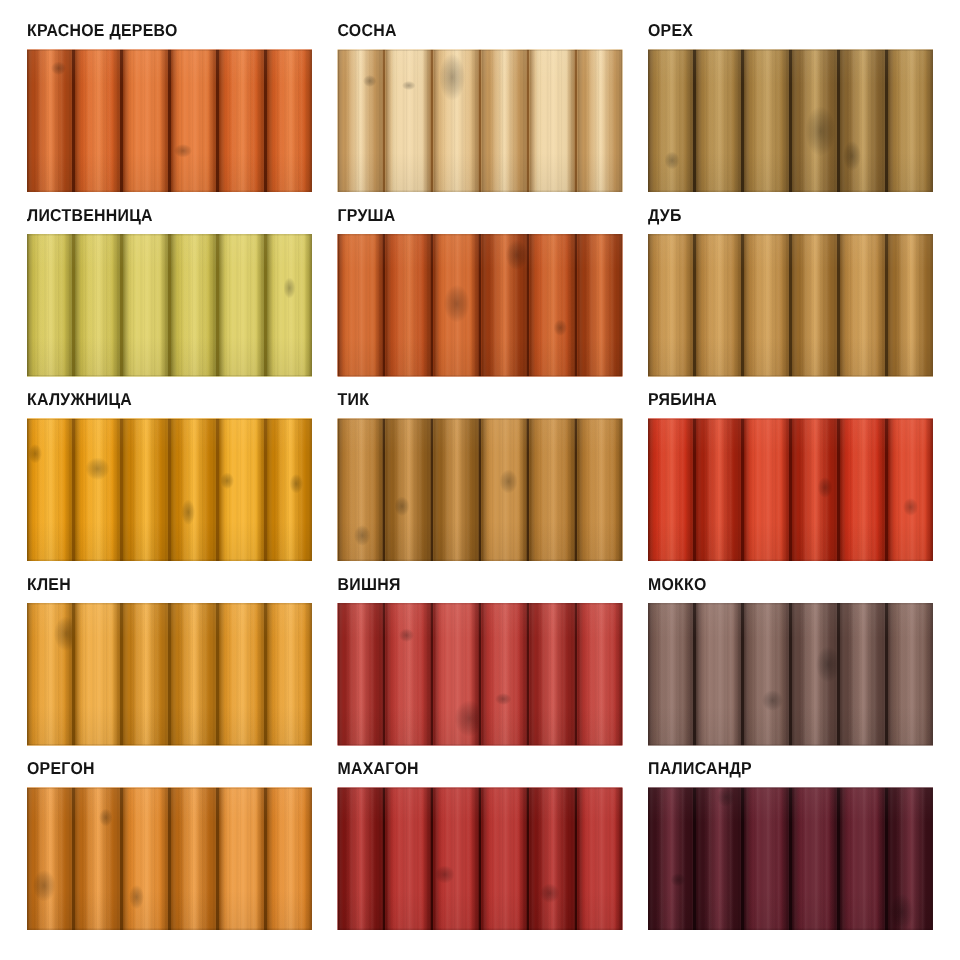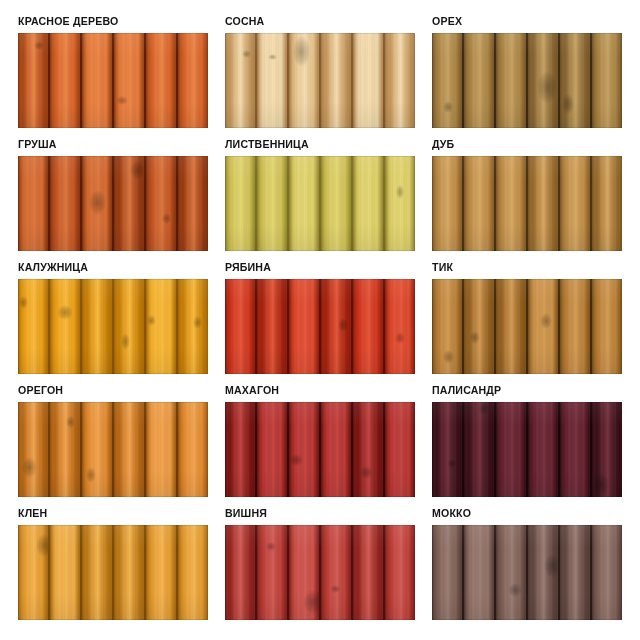--- a/index.html
+++ b/index.html
@@ -209,20 +209,54 @@
                 <div class="shade"></div>
               </div>
             </div>
             <div class="vshade"></div>
             <div class="edge"></div>
           </div>
         </div>
       </div>
       <div class="row">
         <div class="cell">
+          <div class="swatch-label">ЛИСТВЕННИЦА</div>
+          <div class="panel" style="background: rgb(211, 196, 83);">
+            <div class="planks">
+              <div class="plank" style="background: linear-gradient(90deg, rgb(176, 163, 58) 0%, rgb(211, 196, 83) 18%, rgb(224, 210, 104) 50%, rgb(211, 196, 83) 82%, rgb(176, 163, 58) 100%); border-right-color: rgb(125, 111, 28);">
+                <div class="grain"></div>
+                <div class="shade"></div>
+              </div>
+              <div class="plank" style="background: linear-gradient(90deg, rgb(176, 163, 58) 0%, rgb(211, 196, 83) 18%, rgb(224, 210, 104) 50%, rgb(211, 196, 83) 82%, rgb(176, 163, 58) 100%); border-right-color: rgb(125, 111, 28);">
+                <div class="grain"></div>
+                <div class="shade"></div>
+              </div>
+              <div class="plank" style="background: linear-gradient(90deg, rgb(176, 163, 58) 0%, rgb(224, 210, 104) 18%, rgb(224, 210, 104) 50%, rgb(224, 210, 104) 82%, rgb(176, 163, 58) 100%); border-right-color: rgb(125, 111, 28);">
+                <div class="grain"></div>
+                <div class="shade"></div>
+              </div>
+              <div class="plank" style="background: linear-gradient(90deg, rgb(176, 163, 58) 0%, rgb(211, 196, 83) 18%, rgb(224, 210, 104) 50%, rgb(211, 196, 83) 82%, rgb(176, 163, 58) 100%); border-right-color: rgb(125, 111, 28);">
+                <div class="grain"></div>
+                <div class="shade"></div>
+              </div>
+              <div class="plank" style="background: linear-gradient(90deg, rgb(176, 163, 58) 0%, rgb(224, 210, 104) 18%, rgb(224, 210, 104) 50%, rgb(224, 210, 104) 82%, rgb(176, 163, 58) 100%); border-right-color: rgb(125, 111, 28);">
+                <div class="grain"></div>
+                <div class="shade"></div>
+              </div>
+              <div class="plank" style="background: linear-gradient(90deg, rgb(176, 163, 58) 0%, rgb(224, 210, 104) 18%, rgb(224, 210, 104) 50%, rgb(224, 210, 104) 82%, rgb(176, 163, 58) 100%); border-right: none;">
+                <div class="grain"></div>
+                <div class="shade"></div>
+                <div class="knot" style="width: 8.62455px; height: 13.5224px; left: 35.5107%; top: 30.7713%;"></div>
+              </div>
+            </div>
+            <div class="vshade"></div>
+            <div class="edge"></div>
+          </div>
+        </div>
+        <div class="cell">
           <div class="swatch-label">ГРУША</div>
           <div class="panel" style="background: rgb(196, 82, 31);">
             <div class="planks">
               <div class="plank" style="background: linear-gradient(90deg, rgb(158, 60, 17) 0%, rgb(215, 106, 46) 18%, rgb(215, 106, 46) 50%, rgb(215, 106, 46) 82%, rgb(158, 60, 17) 100%); border-right-color: rgb(90, 28, 5);">
                 <div class="grain"></div>
                 <div class="shade"></div>
               </div>
               <div class="plank" style="background: linear-gradient(90deg, rgb(158, 60, 17) 0%, rgb(196, 82, 31) 18%, rgb(215, 106, 46) 50%, rgb(196, 82, 31) 82%, rgb(158, 60, 17) 100%); border-right-color: rgb(90, 28, 5);">
                 <div class="grain"></div>
                 <div class="shade"></div>
@@ -238,54 +272,20 @@
                 <div class="knot" style="width: 15.0312px; height: 20.339px; left: 53.1508%; top: 3.74028%;"></div>
               </div>
               <div class="plank" style="background: linear-gradient(90deg, rgb(158, 60, 17) 0%, rgb(196, 82, 31) 18%, rgb(215, 106, 46) 50%, rgb(196, 82, 31) 82%, rgb(158, 60, 17) 100%); border-right-color: rgb(90, 28, 5);">
                 <div class="grain"></div>
                 <div class="shade"></div>
                 <div class="knot" style="width: 8.54085px; height: 10.9181px; left: 53.4319%; top: 60.2946%;"></div>
               </div>
               <div class="plank" style="background: linear-gradient(90deg, rgb(158, 60, 17) 0%, rgb(158, 60, 17) 18%, rgb(215, 106, 46) 50%, rgb(158, 60, 17) 82%, rgb(158, 60, 17) 100%); border-right: none;">
                 <div class="grain"></div>
                 <div class="shade"></div>
-              </div>
-            </div>
-            <div class="vshade"></div>
-            <div class="edge"></div>
-          </div>
-        </div>
-        <div class="cell">
-          <div class="swatch-label">ЛИСТВЕННИЦА</div>
-          <div class="panel" style="background: rgb(211, 196, 83);">
-            <div class="planks">
-              <div class="plank" style="background: linear-gradient(90deg, rgb(176, 163, 58) 0%, rgb(211, 196, 83) 18%, rgb(224, 210, 104) 50%, rgb(211, 196, 83) 82%, rgb(176, 163, 58) 100%); border-right-color: rgb(125, 111, 28);">
-                <div class="grain"></div>
-                <div class="shade"></div>
-              </div>
-              <div class="plank" style="background: linear-gradient(90deg, rgb(176, 163, 58) 0%, rgb(211, 196, 83) 18%, rgb(224, 210, 104) 50%, rgb(211, 196, 83) 82%, rgb(176, 163, 58) 100%); border-right-color: rgb(125, 111, 28);">
-                <div class="grain"></div>
-                <div class="shade"></div>
-              </div>
-              <div class="plank" style="background: linear-gradient(90deg, rgb(176, 163, 58) 0%, rgb(224, 210, 104) 18%, rgb(224, 210, 104) 50%, rgb(224, 210, 104) 82%, rgb(176, 163, 58) 100%); border-right-color: rgb(125, 111, 28);">
-                <div class="grain"></div>
-                <div class="shade"></div>
-              </div>
-              <div class="plank" style="background: linear-gradient(90deg, rgb(176, 163, 58) 0%, rgb(211, 196, 83) 18%, rgb(224, 210, 104) 50%, rgb(211, 196, 83) 82%, rgb(176, 163, 58) 100%); border-right-color: rgb(125, 111, 28);">
-                <div class="grain"></div>
-                <div class="shade"></div>
-              </div>
-              <div class="plank" style="background: linear-gradient(90deg, rgb(176, 163, 58) 0%, rgb(224, 210, 104) 18%, rgb(224, 210, 104) 50%, rgb(224, 210, 104) 82%, rgb(176, 163, 58) 100%); border-right-color: rgb(125, 111, 28);">
-                <div class="grain"></div>
-                <div class="shade"></div>
-              </div>
-              <div class="plank" style="background: linear-gradient(90deg, rgb(176, 163, 58) 0%, rgb(224, 210, 104) 18%, rgb(224, 210, 104) 50%, rgb(224, 210, 104) 82%, rgb(176, 163, 58) 100%); border-right: none;">
-                <div class="grain"></div>
-                <div class="shade"></div>
-                <div class="knot" style="width: 8.62455px; height: 13.5224px; left: 35.5107%; top: 30.7713%;"></div>
               </div>
             </div>
             <div class="vshade"></div>
             <div class="edge"></div>
           </div>
         </div>
         <div class="cell c3">
           <div class="swatch-label">ДУБ</div>
           <div class="panel" style="background: rgb(189, 138, 67);">
             <div class="planks">
@@ -351,55 +351,20 @@
               <div class="plank" style="background: linear-gradient(90deg, rgb(204, 130, 5) 0%, rgb(204, 130, 5) 18%, rgb(247, 179, 44) 50%, rgb(204, 130, 5) 82%, rgb(204, 130, 5) 100%); border-right: none;">
                 <div class="grain"></div>
                 <div class="shade"></div>
                 <div class="knot" style="width: 8.09561px; height: 13.4572px; left: 51.5591%; top: 38.6812%;"></div>
               </div>
             </div>
             <div class="vshade"></div>
             <div class="edge"></div>
           </div>
         </div>
-        <div class="cell">
-          <div class="swatch-label">РЯБИНА</div>
-          <div class="panel" style="background: rgb(210, 49, 25);">
-            <div class="planks">
-              <div class="plank" style="background: linear-gradient(90deg, rgb(169, 34, 13) 0%, rgb(210, 49, 25) 18%, rgb(224, 71, 42) 50%, rgb(210, 49, 25) 82%, rgb(169, 34, 13) 100%); border-right-color: rgb(94, 14, 3);">
-                <div class="grain"></div>
-                <div class="shade"></div>
-              </div>
-              <div class="plank" style="background: linear-gradient(90deg, rgb(169, 34, 13) 0%, rgb(169, 34, 13) 18%, rgb(224, 71, 42) 50%, rgb(169, 34, 13) 82%, rgb(169, 34, 13) 100%); border-right-color: rgb(94, 14, 3);">
-                <div class="grain"></div>
-                <div class="shade"></div>
-              </div>
-              <div class="plank" style="background: linear-gradient(90deg, rgb(169, 34, 13) 0%, rgb(224, 71, 42) 18%, rgb(224, 71, 42) 50%, rgb(224, 71, 42) 82%, rgb(169, 34, 13) 100%); border-right-color: rgb(94, 14, 3);">
-                <div class="grain"></div>
-                <div class="shade"></div>
-              </div>
-              <div class="plank" style="background: linear-gradient(90deg, rgb(169, 34, 13) 0%, rgb(169, 34, 13) 18%, rgb(224, 71, 42) 50%, rgb(169, 34, 13) 82%, rgb(169, 34, 13) 100%); border-right-color: rgb(94, 14, 3);">
-                <div class="grain"></div>
-                <div class="shade"></div>
-                <div class="knot" style="width: 10.2152px; height: 13.6044px; left: 57.6264%; top: 41.0077%;"></div>
-              </div>
-              <div class="plank" style="background: linear-gradient(90deg, rgb(169, 34, 13) 0%, rgb(210, 49, 25) 18%, rgb(224, 71, 42) 50%, rgb(210, 49, 25) 82%, rgb(169, 34, 13) 100%); border-right-color: rgb(94, 14, 3);">
-                <div class="grain"></div>
-                <div class="shade"></div>
-              </div>
-              <div class="plank" style="background: linear-gradient(90deg, rgb(169, 34, 13) 0%, rgb(224, 71, 42) 18%, rgb(224, 71, 42) 50%, rgb(224, 71, 42) 82%, rgb(169, 34, 13) 100%); border-right: none;">
-                <div class="grain"></div>
-                <div class="shade"></div>
-                <div class="knot" style="width: 9.47877px; height: 12.123px; left: 34.368%; top: 56.0279%;"></div>
-              </div>
-            </div>
-            <div class="vshade"></div>
-            <div class="edge"></div>
-          </div>
-        </div>
         <div class="cell c3">
           <div class="swatch-label">ТИК</div>
           <div class="panel" style="background: rgb(185, 126, 52);">
             <div class="planks">
               <div class="plank" style="background: linear-gradient(90deg, rgb(150, 98, 31) 0%, rgb(185, 126, 52) 18%, rgb(205, 146, 70) 50%, rgb(185, 126, 52) 82%, rgb(150, 98, 31) 100%); border-right-color: rgb(69, 41, 12);">
                 <div class="grain"></div>
                 <div class="shade"></div>
                 <div class="knot" style="width: 10.9476px; height: 14.1428px; left: 35.7244%; top: 74.982%;"></div>
               </div>
               <div class="plank" style="background: linear-gradient(90deg, rgb(150, 98, 31) 0%, rgb(150, 98, 31) 18%, rgb(205, 146, 70) 50%, rgb(150, 98, 31) 82%, rgb(150, 98, 31) 100%); border-right-color: rgb(69, 41, 12);">
@@ -422,20 +387,162 @@
               </div>
               <div class="plank" style="background: linear-gradient(90deg, rgb(150, 98, 31) 0%, rgb(185, 126, 52) 18%, rgb(205, 146, 70) 50%, rgb(185, 126, 52) 82%, rgb(150, 98, 31) 100%); border-right: none;">
                 <div class="grain"></div>
                 <div class="shade"></div>
               </div>
             </div>
             <div class="vshade"></div>
             <div class="edge"></div>
           </div>
         </div>
+        <div class="cell">
+          <div class="swatch-label">РЯБИНА</div>
+          <div class="panel" style="background: rgb(210, 49, 25);">
+            <div class="planks">
+              <div class="plank" style="background: linear-gradient(90deg, rgb(169, 34, 13) 0%, rgb(210, 49, 25) 18%, rgb(224, 71, 42) 50%, rgb(210, 49, 25) 82%, rgb(169, 34, 13) 100%); border-right-color: rgb(94, 14, 3);">
+                <div class="grain"></div>
+                <div class="shade"></div>
+              </div>
+              <div class="plank" style="background: linear-gradient(90deg, rgb(169, 34, 13) 0%, rgb(169, 34, 13) 18%, rgb(224, 71, 42) 50%, rgb(169, 34, 13) 82%, rgb(169, 34, 13) 100%); border-right-color: rgb(94, 14, 3);">
+                <div class="grain"></div>
+                <div class="shade"></div>
+              </div>
+              <div class="plank" style="background: linear-gradient(90deg, rgb(169, 34, 13) 0%, rgb(224, 71, 42) 18%, rgb(224, 71, 42) 50%, rgb(224, 71, 42) 82%, rgb(169, 34, 13) 100%); border-right-color: rgb(94, 14, 3);">
+                <div class="grain"></div>
+                <div class="shade"></div>
+              </div>
+              <div class="plank" style="background: linear-gradient(90deg, rgb(169, 34, 13) 0%, rgb(169, 34, 13) 18%, rgb(224, 71, 42) 50%, rgb(169, 34, 13) 82%, rgb(169, 34, 13) 100%); border-right-color: rgb(94, 14, 3);">
+                <div class="grain"></div>
+                <div class="shade"></div>
+                <div class="knot" style="width: 10.2152px; height: 13.6044px; left: 57.6264%; top: 41.0077%;"></div>
+              </div>
+              <div class="plank" style="background: linear-gradient(90deg, rgb(169, 34, 13) 0%, rgb(210, 49, 25) 18%, rgb(224, 71, 42) 50%, rgb(210, 49, 25) 82%, rgb(169, 34, 13) 100%); border-right-color: rgb(94, 14, 3);">
+                <div class="grain"></div>
+                <div class="shade"></div>
+              </div>
+              <div class="plank" style="background: linear-gradient(90deg, rgb(169, 34, 13) 0%, rgb(224, 71, 42) 18%, rgb(224, 71, 42) 50%, rgb(224, 71, 42) 82%, rgb(169, 34, 13) 100%); border-right: none;">
+                <div class="grain"></div>
+                <div class="shade"></div>
+                <div class="knot" style="width: 9.47877px; height: 12.123px; left: 34.368%; top: 56.0279%;"></div>
+              </div>
+            </div>
+            <div class="vshade"></div>
+            <div class="edge"></div>
+          </div>
+        </div>
+      </div>
+      <div class="row">
+        <div class="cell">
+          <div class="swatch-label">КЛЕН</div>
+          <div class="panel" style="background: rgb(229, 154, 42);">
+            <div class="planks">
+              <div class="plank" style="background: linear-gradient(90deg, rgb(194, 124, 20) 0%, rgb(229, 154, 42) 18%, rgb(242, 174, 68) 50%, rgb(229, 154, 42) 82%, rgb(194, 124, 20) 100%); border-right-color: rgb(125, 77, 6);">
+                <div class="grain"></div>
+                <div class="shade"></div>
+                <div class="knot" style="width: 16.4745px; height: 23.5397px; left: 58.7817%; top: 8.95584%;"></div>
+              </div>
+              <div class="plank" style="background: linear-gradient(90deg, rgb(194, 124, 20) 0%, rgb(242, 174, 68) 18%, rgb(242, 174, 68) 50%, rgb(242, 174, 68) 82%, rgb(194, 124, 20) 100%); border-right-color: rgb(125, 77, 6);">
+                <div class="grain"></div>
+                <div class="shade"></div>
+              </div>
+              <div class="plank" style="background: linear-gradient(90deg, rgb(194, 124, 20) 0%, rgb(194, 124, 20) 18%, rgb(242, 174, 68) 50%, rgb(194, 124, 20) 82%, rgb(194, 124, 20) 100%); border-right-color: rgb(125, 77, 6);">
+                <div class="grain"></div>
+                <div class="shade"></div>
+              </div>
+              <div class="plank" style="background: linear-gradient(90deg, rgb(194, 124, 20) 0%, rgb(194, 124, 20) 18%, rgb(242, 174, 68) 50%, rgb(194, 124, 20) 82%, rgb(194, 124, 20) 100%); border-right-color: rgb(125, 77, 6);">
+                <div class="grain"></div>
+                <div class="shade"></div>
+              </div>
+              <div class="plank" style="background: linear-gradient(90deg, rgb(194, 124, 20) 0%, rgb(229, 154, 42) 18%, rgb(242, 174, 68) 50%, rgb(229, 154, 42) 82%, rgb(194, 124, 20) 100%); border-right-color: rgb(125, 77, 6);">
+                <div class="grain"></div>
+                <div class="shade"></div>
+              </div>
+              <div class="plank" style="background: linear-gradient(90deg, rgb(194, 124, 20) 0%, rgb(229, 154, 42) 18%, rgb(242, 174, 68) 50%, rgb(229, 154, 42) 82%, rgb(194, 124, 20) 100%); border-right: none;">
+                <div class="grain"></div>
+                <div class="shade"></div>
+              </div>
+            </div>
+            <div class="vshade"></div>
+            <div class="edge"></div>
+          </div>
+        </div>
+        <div class="cell">
+          <div class="swatch-label">ВИШНЯ</div>
+          <div class="panel" style="background: rgb(189, 58, 52);">
+            <div class="planks">
+              <div class="plank" style="background: linear-gradient(90deg, rgb(152, 36, 31) 0%, rgb(152, 36, 31) 18%, rgb(205, 78, 70) 50%, rgb(152, 36, 31) 82%, rgb(152, 36, 31) 100%); border-right-color: rgb(78, 15, 12);">
+                <div class="grain"></div>
+                <div class="shade"></div>
+              </div>
+              <div class="plank" style="background: linear-gradient(90deg, rgb(152, 36, 31) 0%, rgb(189, 58, 52) 18%, rgb(205, 78, 70) 50%, rgb(189, 58, 52) 82%, rgb(152, 36, 31) 100%); border-right-color: rgb(78, 15, 12);">
+                <div class="grain"></div>
+                <div class="shade"></div>
+                <div class="knot" style="width: 9.51585px; height: 8.56001px; left: 31.4795%; top: 17.9135%;"></div>
+              </div>
+              <div class="plank" style="background: linear-gradient(90deg, rgb(152, 36, 31) 0%, rgb(205, 78, 70) 18%, rgb(205, 78, 70) 50%, rgb(205, 78, 70) 82%, rgb(152, 36, 31) 100%); border-right-color: rgb(78, 15, 12);">
+                <div class="grain"></div>
+                <div class="shade"></div>
+                <div class="knot" style="width: 19.546px; height: 24.1286px; left: 47.5074%; top: 68.6859%;"></div>
+              </div>
+              <div class="plank" style="background: linear-gradient(90deg, rgb(152, 36, 31) 0%, rgb(189, 58, 52) 18%, rgb(205, 78, 70) 50%, rgb(189, 58, 52) 82%, rgb(152, 36, 31) 100%); border-right-color: rgb(78, 15, 12);">
+                <div class="grain"></div>
+                <div class="shade"></div>
+                <div class="knot" style="width: 11.3834px; height: 8.39607px; left: 28.5922%; top: 62.8855%;"></div>
+              </div>
+              <div class="plank" style="background: linear-gradient(90deg, rgb(152, 36, 31) 0%, rgb(152, 36, 31) 18%, rgb(205, 78, 70) 50%, rgb(152, 36, 31) 82%, rgb(152, 36, 31) 100%); border-right-color: rgb(78, 15, 12);">
+                <div class="grain"></div>
+                <div class="shade"></div>
+              </div>
+              <div class="plank" style="background: linear-gradient(90deg, rgb(152, 36, 31) 0%, rgb(189, 58, 52) 18%, rgb(205, 78, 70) 50%, rgb(189, 58, 52) 82%, rgb(152, 36, 31) 100%); border-right: none;">
+                <div class="grain"></div>
+                <div class="shade"></div>
+              </div>
+            </div>
+            <div class="vshade"></div>
+            <div class="edge"></div>
+          </div>
+        </div>
+        <div class="cell c3">
+          <div class="swatch-label">МОККО</div>
+          <div class="panel" style="background: rgb(126, 95, 85);">
+            <div class="planks">
+              <div class="plank" style="background: linear-gradient(90deg, rgb(99, 71, 64) 0%, rgb(126, 95, 85) 18%, rgb(146, 113, 103) 50%, rgb(126, 95, 85) 82%, rgb(99, 71, 64) 100%); border-right-color: rgb(42, 27, 23);">
+                <div class="grain"></div>
+                <div class="shade"></div>
+              </div>
+              <div class="plank" style="background: linear-gradient(90deg, rgb(99, 71, 64) 0%, rgb(146, 113, 103) 18%, rgb(146, 113, 103) 50%, rgb(146, 113, 103) 82%, rgb(99, 71, 64) 100%); border-right-color: rgb(42, 27, 23);">
+                <div class="grain"></div>
+                <div class="shade"></div>
+              </div>
+              <div class="plank" style="background: linear-gradient(90deg, rgb(99, 71, 64) 0%, rgb(126, 95, 85) 18%, rgb(146, 113, 103) 50%, rgb(126, 95, 85) 82%, rgb(99, 71, 64) 100%); border-right-color: rgb(42, 27, 23);">
+                <div class="grain"></div>
+                <div class="shade"></div>
+                <div class="knot" style="width: 13.9291px; height: 13.9713px; left: 39.3263%; top: 61.2463%;"></div>
+              </div>
+              <div class="plank" style="background: linear-gradient(90deg, rgb(99, 71, 64) 0%, rgb(99, 71, 64) 18%, rgb(146, 113, 103) 50%, rgb(99, 71, 64) 82%, rgb(99, 71, 64) 100%); border-right-color: rgb(42, 27, 23);">
+                <div class="grain"></div>
+                <div class="shade"></div>
+                <div class="knot" style="width: 16.4812px; height: 24.0769px; left: 53.254%; top: 30.0867%;"></div>
+              </div>
+              <div class="plank" style="background: linear-gradient(90deg, rgb(99, 71, 64) 0%, rgb(99, 71, 64) 18%, rgb(146, 113, 103) 50%, rgb(99, 71, 64) 82%, rgb(99, 71, 64) 100%); border-right-color: rgb(42, 27, 23);">
+                <div class="grain"></div>
+                <div class="shade"></div>
+              </div>
+              <div class="plank" style="background: linear-gradient(90deg, rgb(99, 71, 64) 0%, rgb(126, 95, 85) 18%, rgb(146, 113, 103) 50%, rgb(126, 95, 85) 82%, rgb(99, 71, 64) 100%); border-right: none;">
+                <div class="grain"></div>
+                <div class="shade"></div>
+              </div>
+            </div>
+            <div class="vshade"></div>
+            <div class="edge"></div>
+          </div>
+        </div>
       </div>
       <div class="row">
         <div class="cell">
           <div class="swatch-label">ОРЕГОН</div>
           <div class="panel" style="background: rgb(227, 136, 42);">
             <div class="planks">
               <div class="plank" style="background: linear-gradient(90deg, rgb(189, 106, 20) 0%, rgb(189, 106, 20) 18%, rgb(239, 156, 66) 50%, rgb(189, 106, 20) 82%, rgb(189, 106, 20) 100%); border-right-color: rgb(111, 60, 6);">
                 <div class="grain"></div>
                 <div class="shade"></div>
                 <div class="knot" style="width: 15.2512px; height: 21.6076px; left: 12.4649%; top: 57.5866%;"></div>
@@ -525,127 +632,20 @@
                 <div class="shade"></div>
               </div>
               <div class="plank" style="background: linear-gradient(90deg, rgb(60, 15, 24) 0%, rgb(102, 31, 45) 18%, rgb(102, 31, 45) 50%, rgb(102, 31, 45) 82%, rgb(60, 15, 24) 100%); border-right-color: rgb(26, 5, 9);">
                 <div class="grain"></div>
                 <div class="shade"></div>
               </div>
               <div class="plank" style="background: linear-gradient(90deg, rgb(60, 15, 24) 0%, rgb(60, 15, 24) 18%, rgb(102, 31, 45) 50%, rgb(60, 15, 24) 82%, rgb(60, 15, 24) 100%); border-right: none;">
                 <div class="grain"></div>
                 <div class="shade"></div>
                 <div class="knot" style="width: 15.9332px; height: 23.9598px; left: 2.92412%; top: 74.3613%;"></div>
-              </div>
-            </div>
-            <div class="vshade"></div>
-            <div class="edge"></div>
-          </div>
-        </div>
-      </div>
-      <div class="row">
-        <div class="cell">
-          <div class="swatch-label">КЛЕН</div>
-          <div class="panel" style="background: rgb(229, 154, 42);">
-            <div class="planks">
-              <div class="plank" style="background: linear-gradient(90deg, rgb(194, 124, 20) 0%, rgb(229, 154, 42) 18%, rgb(242, 174, 68) 50%, rgb(229, 154, 42) 82%, rgb(194, 124, 20) 100%); border-right-color: rgb(125, 77, 6);">
-                <div class="grain"></div>
-                <div class="shade"></div>
-                <div class="knot" style="width: 16.4745px; height: 23.5397px; left: 58.7817%; top: 8.95584%;"></div>
-              </div>
-              <div class="plank" style="background: linear-gradient(90deg, rgb(194, 124, 20) 0%, rgb(242, 174, 68) 18%, rgb(242, 174, 68) 50%, rgb(242, 174, 68) 82%, rgb(194, 124, 20) 100%); border-right-color: rgb(125, 77, 6);">
-                <div class="grain"></div>
-                <div class="shade"></div>
-              </div>
-              <div class="plank" style="background: linear-gradient(90deg, rgb(194, 124, 20) 0%, rgb(194, 124, 20) 18%, rgb(242, 174, 68) 50%, rgb(194, 124, 20) 82%, rgb(194, 124, 20) 100%); border-right-color: rgb(125, 77, 6);">
-                <div class="grain"></div>
-                <div class="shade"></div>
-              </div>
-              <div class="plank" style="background: linear-gradient(90deg, rgb(194, 124, 20) 0%, rgb(194, 124, 20) 18%, rgb(242, 174, 68) 50%, rgb(194, 124, 20) 82%, rgb(194, 124, 20) 100%); border-right-color: rgb(125, 77, 6);">
-                <div class="grain"></div>
-                <div class="shade"></div>
-              </div>
-              <div class="plank" style="background: linear-gradient(90deg, rgb(194, 124, 20) 0%, rgb(229, 154, 42) 18%, rgb(242, 174, 68) 50%, rgb(229, 154, 42) 82%, rgb(194, 124, 20) 100%); border-right-color: rgb(125, 77, 6);">
-                <div class="grain"></div>
-                <div class="shade"></div>
-              </div>
-              <div class="plank" style="background: linear-gradient(90deg, rgb(194, 124, 20) 0%, rgb(229, 154, 42) 18%, rgb(242, 174, 68) 50%, rgb(229, 154, 42) 82%, rgb(194, 124, 20) 100%); border-right: none;">
-                <div class="grain"></div>
-                <div class="shade"></div>
-              </div>
-            </div>
-            <div class="vshade"></div>
-            <div class="edge"></div>
-          </div>
-        </div>
-        <div class="cell">
-          <div class="swatch-label">ВИШНЯ</div>
-          <div class="panel" style="background: rgb(189, 58, 52);">
-            <div class="planks">
-              <div class="plank" style="background: linear-gradient(90deg, rgb(152, 36, 31) 0%, rgb(152, 36, 31) 18%, rgb(205, 78, 70) 50%, rgb(152, 36, 31) 82%, rgb(152, 36, 31) 100%); border-right-color: rgb(78, 15, 12);">
-                <div class="grain"></div>
-                <div class="shade"></div>
-              </div>
-              <div class="plank" style="background: linear-gradient(90deg, rgb(152, 36, 31) 0%, rgb(189, 58, 52) 18%, rgb(205, 78, 70) 50%, rgb(189, 58, 52) 82%, rgb(152, 36, 31) 100%); border-right-color: rgb(78, 15, 12);">
-                <div class="grain"></div>
-                <div class="shade"></div>
-                <div class="knot" style="width: 9.51585px; height: 8.56001px; left: 31.4795%; top: 17.9135%;"></div>
-              </div>
-              <div class="plank" style="background: linear-gradient(90deg, rgb(152, 36, 31) 0%, rgb(205, 78, 70) 18%, rgb(205, 78, 70) 50%, rgb(205, 78, 70) 82%, rgb(152, 36, 31) 100%); border-right-color: rgb(78, 15, 12);">
-                <div class="grain"></div>
-                <div class="shade"></div>
-                <div class="knot" style="width: 19.546px; height: 24.1286px; left: 47.5074%; top: 68.6859%;"></div>
-              </div>
-              <div class="plank" style="background: linear-gradient(90deg, rgb(152, 36, 31) 0%, rgb(189, 58, 52) 18%, rgb(205, 78, 70) 50%, rgb(189, 58, 52) 82%, rgb(152, 36, 31) 100%); border-right-color: rgb(78, 15, 12);">
-                <div class="grain"></div>
-                <div class="shade"></div>
-                <div class="knot" style="width: 11.3834px; height: 8.39607px; left: 28.5922%; top: 62.8855%;"></div>
-              </div>
-              <div class="plank" style="background: linear-gradient(90deg, rgb(152, 36, 31) 0%, rgb(152, 36, 31) 18%, rgb(205, 78, 70) 50%, rgb(152, 36, 31) 82%, rgb(152, 36, 31) 100%); border-right-color: rgb(78, 15, 12);">
-                <div class="grain"></div>
-                <div class="shade"></div>
-              </div>
-              <div class="plank" style="background: linear-gradient(90deg, rgb(152, 36, 31) 0%, rgb(189, 58, 52) 18%, rgb(205, 78, 70) 50%, rgb(189, 58, 52) 82%, rgb(152, 36, 31) 100%); border-right: none;">
-                <div class="grain"></div>
-                <div class="shade"></div>
-              </div>
-            </div>
-            <div class="vshade"></div>
-            <div class="edge"></div>
-          </div>
-        </div>
-        <div class="cell c3">
-          <div class="swatch-label">МОККО</div>
-          <div class="panel" style="background: rgb(126, 95, 85);">
-            <div class="planks">
-              <div class="plank" style="background: linear-gradient(90deg, rgb(99, 71, 64) 0%, rgb(126, 95, 85) 18%, rgb(146, 113, 103) 50%, rgb(126, 95, 85) 82%, rgb(99, 71, 64) 100%); border-right-color: rgb(42, 27, 23);">
-                <div class="grain"></div>
-                <div class="shade"></div>
-              </div>
-              <div class="plank" style="background: linear-gradient(90deg, rgb(99, 71, 64) 0%, rgb(146, 113, 103) 18%, rgb(146, 113, 103) 50%, rgb(146, 113, 103) 82%, rgb(99, 71, 64) 100%); border-right-color: rgb(42, 27, 23);">
-                <div class="grain"></div>
-                <div class="shade"></div>
-              </div>
-              <div class="plank" style="background: linear-gradient(90deg, rgb(99, 71, 64) 0%, rgb(126, 95, 85) 18%, rgb(146, 113, 103) 50%, rgb(126, 95, 85) 82%, rgb(99, 71, 64) 100%); border-right-color: rgb(42, 27, 23);">
-                <div class="grain"></div>
-                <div class="shade"></div>
-                <div class="knot" style="width: 13.9291px; height: 13.9713px; left: 39.3263%; top: 61.2463%;"></div>
-              </div>
-              <div class="plank" style="background: linear-gradient(90deg, rgb(99, 71, 64) 0%, rgb(99, 71, 64) 18%, rgb(146, 113, 103) 50%, rgb(99, 71, 64) 82%, rgb(99, 71, 64) 100%); border-right-color: rgb(42, 27, 23);">
-                <div class="grain"></div>
-                <div class="shade"></div>
-                <div class="knot" style="width: 16.4812px; height: 24.0769px; left: 53.254%; top: 30.0867%;"></div>
-              </div>
-              <div class="plank" style="background: linear-gradient(90deg, rgb(99, 71, 64) 0%, rgb(99, 71, 64) 18%, rgb(146, 113, 103) 50%, rgb(99, 71, 64) 82%, rgb(99, 71, 64) 100%); border-right-color: rgb(42, 27, 23);">
-                <div class="grain"></div>
-                <div class="shade"></div>
-              </div>
-              <div class="plank" style="background: linear-gradient(90deg, rgb(99, 71, 64) 0%, rgb(126, 95, 85) 18%, rgb(146, 113, 103) 50%, rgb(126, 95, 85) 82%, rgb(99, 71, 64) 100%); border-right: none;">
-                <div class="grain"></div>
-                <div class="shade"></div>
               </div>
             </div>
             <div class="vshade"></div>
             <div class="edge"></div>
           </div>
         </div>
       </div>
     </div>
 </div>
 

